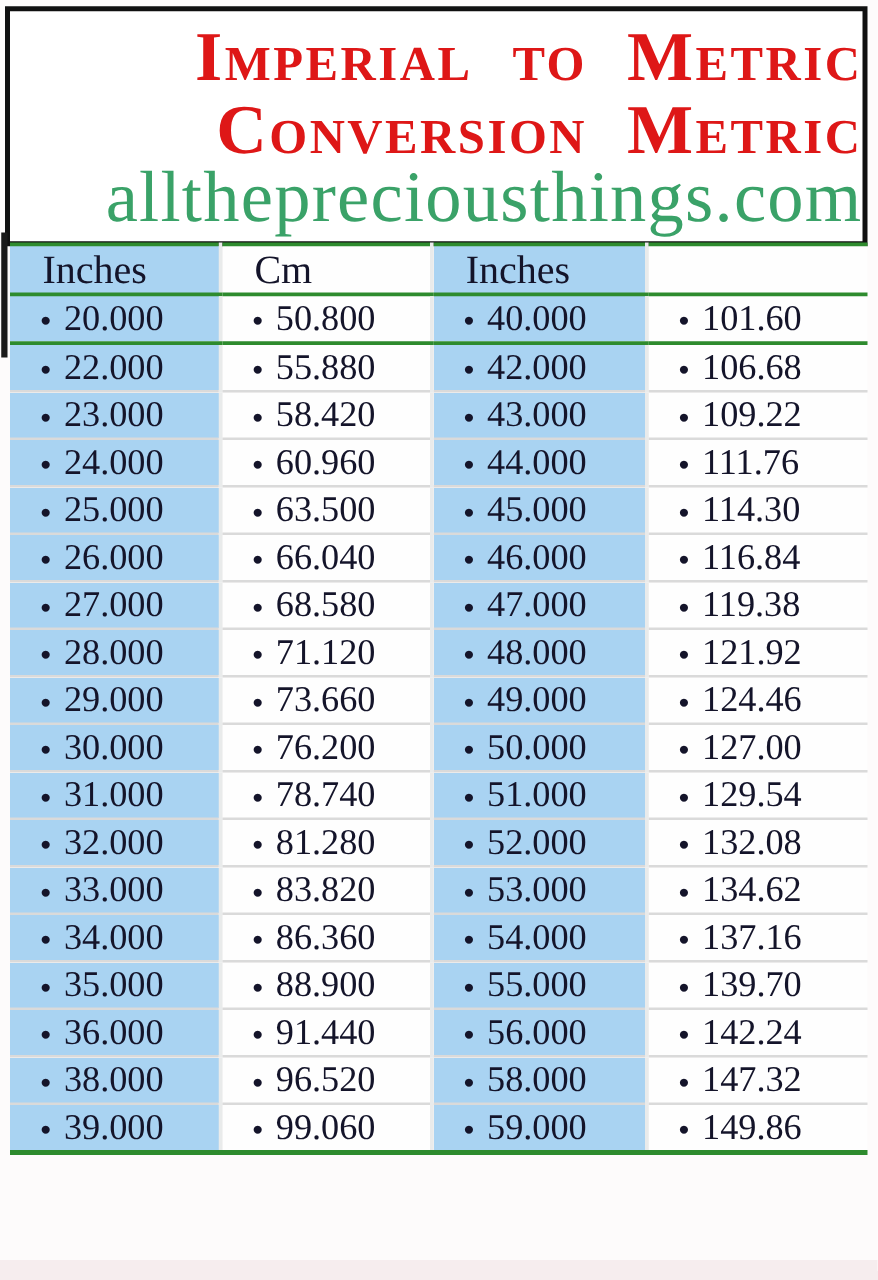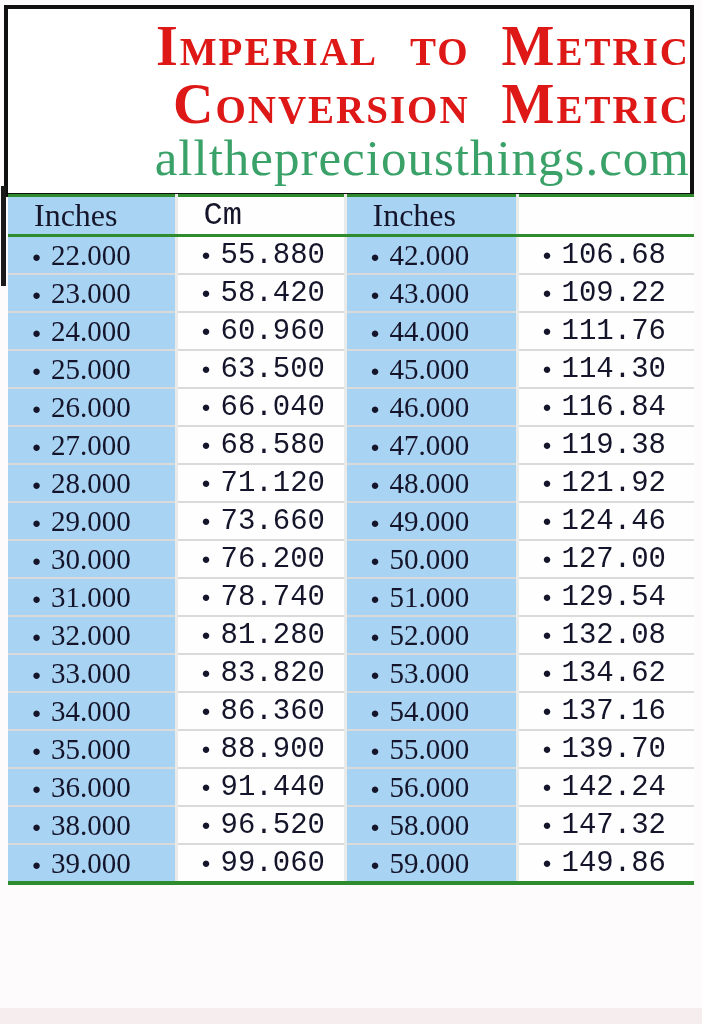--- a/index.html
+++ b/index.html
@@ -28,21 +28,21 @@
   .title-line {
     font-variant: small-caps;
     font-weight: 700;
     font-size: 56px;
     line-height: 58px;
     letter-spacing: 2px;
     word-spacing: 16px;
     color: var(--title_red, #de1717);
   }
   .site-line {
-    font-size: 51px;
+    font-size: 58px;
     line-height: 50px;
     color: var(--site_green, #3aa268);
     letter-spacing: 1px;
   }
 
   
   .scan-line {
     position: absolute;
     left: 1px; top: 186px;
     width: 5px; height: 100px;
@@ -84,21 +84,21 @@
     height: 36px;
     font-size: 29px;
     padding: 0 0 0 24px;
     border-top: 2px solid #dadada;
   }
   tbody tr.first-row td {
     border-top: none;
     border-bottom: 3px solid var(--line_green, #2e8b2e);
   }
   .bg-blue  { background: var(--cell_blue, #a9d3f2); }
-  .bg-white { background: #fefefe; font-family: Liberation Mono, monospace; }
+  .bg-white { background: #fefefe; }
 
   .bullet {
     display: inline-block;
     font-size: 0.52em;
     vertical-align: 0.18em;
     margin-right: 10px;
   }
 
   
   .bottom-strip {
@@ -130,20 +130,26 @@
     </colgroup>
     <thead>
       <tr>
         <th class="bg-blue">Inches</th>
         <th class="bg-white">Cm</th>
         <th class="bg-blue">Inches</th>
         <th class="bg-white"></th>
       </tr>
     </thead>
     <tbody>
+        <tr class="first-row">
+          <td class="bg-blue"><span class="bullet">●</span>20.000</td>
+          <td class="bg-white"><span class="bullet">●</span>50.800</td>
+          <td class="bg-blue"><span class="bullet">●</span>40.000</td>
+          <td class="bg-white"><span class="bullet">●</span>101.60</td>
+        </tr>
         <tr>
           <td class="bg-blue"><span class="bullet">●</span>22.000</td>
           <td class="bg-white"><span class="bullet">●</span>55.880</td>
           <td class="bg-blue"><span class="bullet">●</span>42.000</td>
           <td class="bg-white"><span class="bullet">●</span>106.68</td>
         </tr>
         <tr>
           <td class="bg-blue"><span class="bullet">●</span>23.000</td>
           <td class="bg-white"><span class="bullet">●</span>58.420</td>
           <td class="bg-blue"><span class="bullet">●</span>43.000</td>

